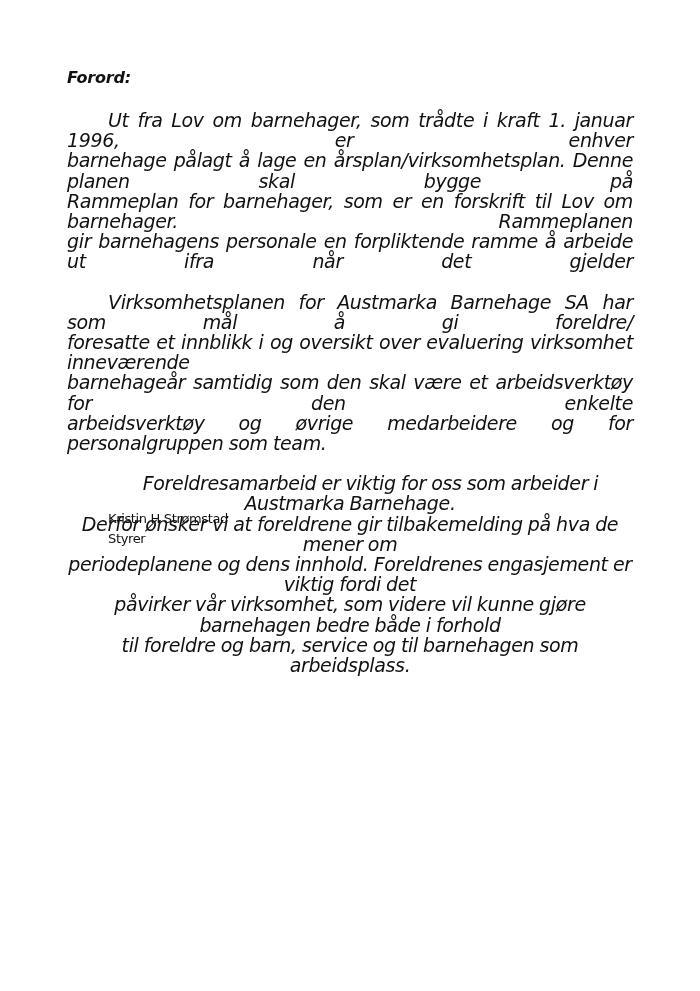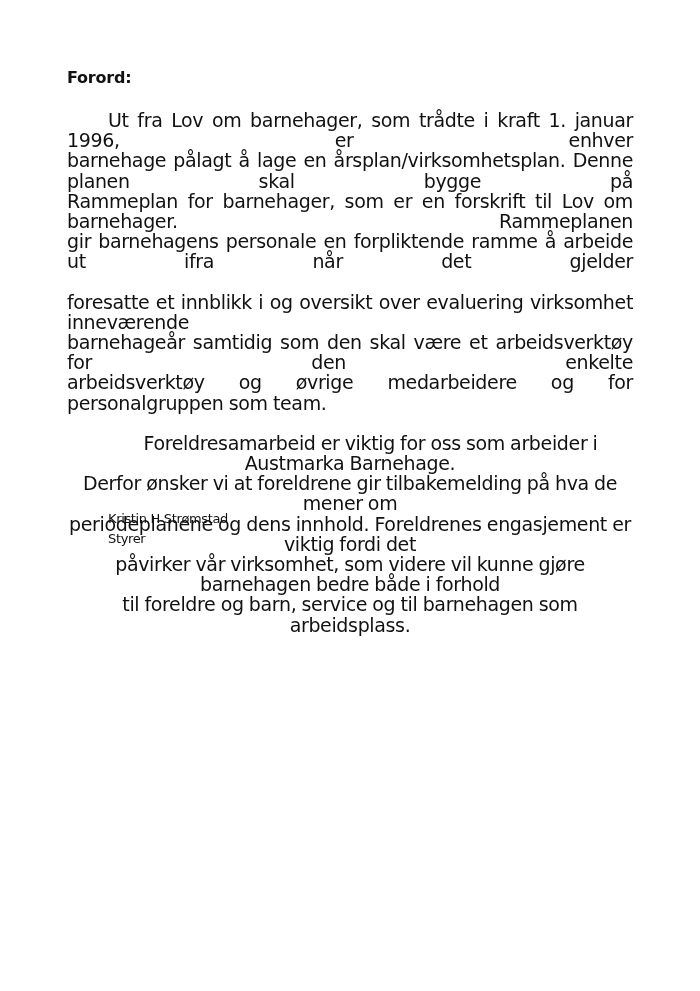--- a/index.html
+++ b/index.html
@@ -13,20 +13,21 @@
       position: relative;
       overflow: hidden;
       font-family: "DejaVu Sans", "Liberation Sans", sans-serif;
       color: #111111;
     }
     .page {
       position: absolute;
       left: 67px;
       top: 66px;
       width: 566px;
+      font-style: italic;
     }
     .heading {
       font-family: "DejaVu Sans", "Liberation Sans", sans-serif;
       font-weight: bold;
       font-size: 16px;
       line-height: 24px;
       margin: 0 0 20px 0;
       letter-spacing: -0.2px;
     }
     .para {
@@ -81,20 +82,21 @@
   <div class="heading">Forord:</div>
 
   <div class="para justified p1">
     <span class="line first">Ut fra Lov om barnehager, som trådte i kraft 1. januar 1996, er enhver</span>
     <span class="line">barnehage pålagt å lage en årsplan/virksomhetsplan. Denne planen skal bygge på</span>
     <span class="line">Rammeplan for barnehager, som er en forskrift til Lov om barnehager. Rammeplanen</span>
     <span class="line">gir barnehagens personale en forpliktende ramme å arbeide ut ifra når det gjelder</span>
   </div>
 
   <div class="para justified p2">
+    <span class="line first">Virksomhetsplanen for Austmarka Barnehage SA har som mål å gi foreldre/</span>
     <span class="line">foresatte et innblikk i og oversikt over evaluering virksomhet inneværende</span>
     <span class="line">barnehageår samtidig som den skal være et arbeidsverktøy for den enkelte</span>
     <span class="line last">arbeidsverktøy og øvrige medarbeidere og for personalgruppen som team.</span>
   </div>
 
   <div class="para left p3">
     <span class="line first">Foreldresamarbeid er viktig for oss som arbeider i Austmarka Barnehage.</span>
     <span class="line">Derfor ønsker vi at foreldrene gir tilbakemelding på hva de mener om</span>
     <span class="line">periodeplanene og dens innhold. Foreldrenes engasjement er viktig fordi det</span>
     <span class="line">påvirker vår virksomhet, som videre vil kunne gjøre barnehagen bedre både i forhold</span>

